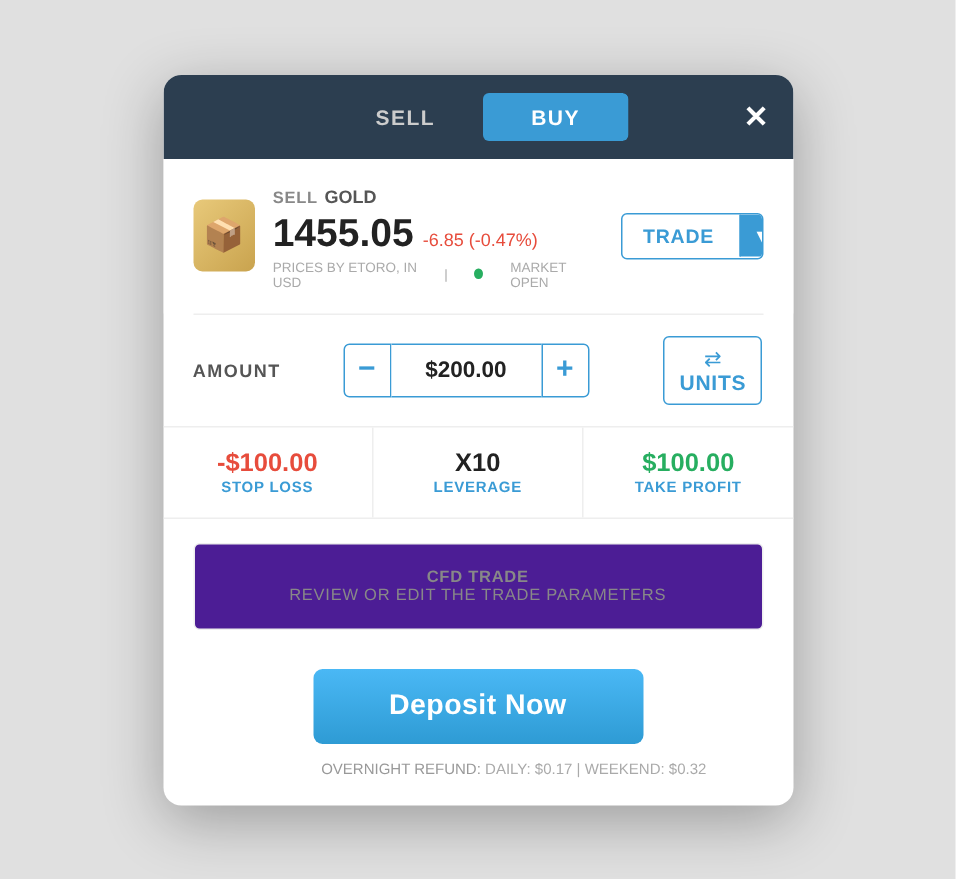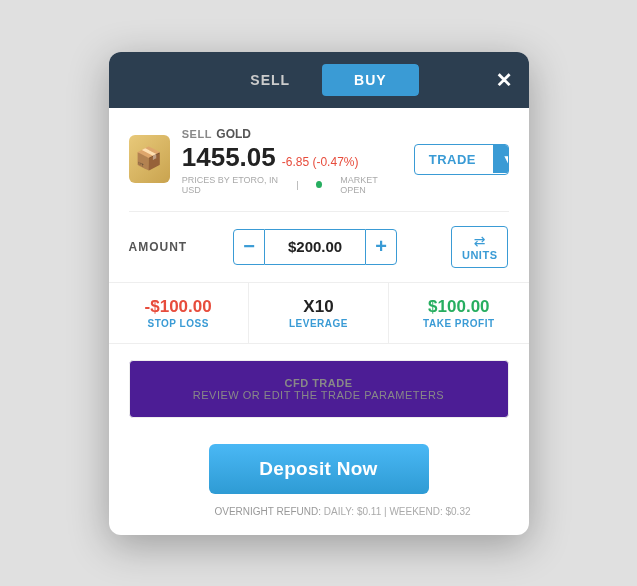--- a/index.html
+++ b/index.html
@@ -245,21 +245,21 @@
       cursor: pointer;
       background: #fff;
     }
 
     .units-icon {
       color: #3a9bd5;
       font-size: 14px;
     }
 
     .units-text {
-      font-size: 11px;
+      font-size: 14px;
       color: #3a9bd5;
       font-weight: bold;
       letter-spacing: 0.5px;
     }
 
     
     .params-row {
       display: flex;
       align-items: center;
       border-top: 1px solid #eee;
@@ -430,18 +430,18 @@
     <div class="cfd-title">CFD TRADE</div>
     <div class="cfd-subtitle">REVIEW OR EDIT THE TRADE PARAMETERS</div>
   </div>
 
   <div class="deposit-section">
     <button class="deposit-btn">Deposit Now</button>
   </div>
 
   <div class="overnight-row">
     <strong>OVERNIGHT REFUND:</strong>
-    <span>DAILY: $0.11</span>
+    <span>DAILY: $0.17</span>
     <span> | </span>
     <span>WEEKEND: $0.32</span>
   </div>
 
 </div>
 
 </body></html>

